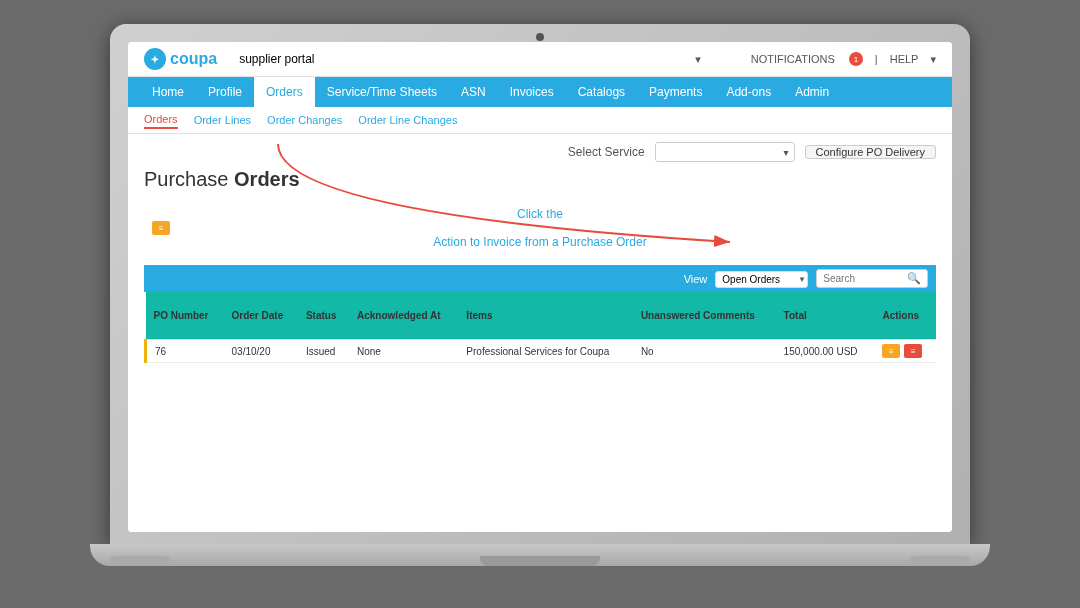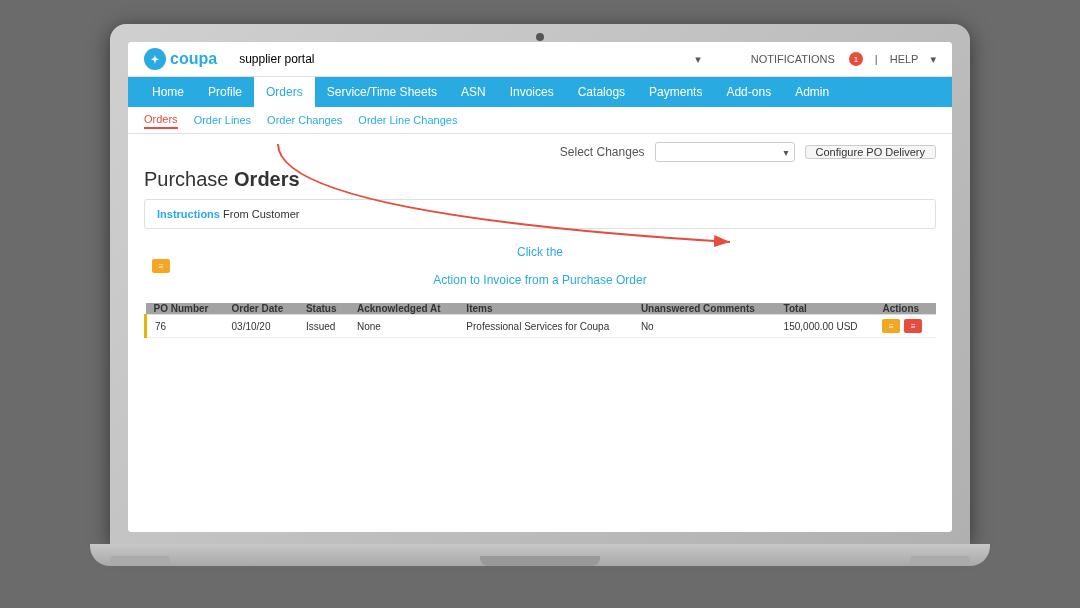--- a/index.html
+++ b/index.html
@@ -342,22 +342,22 @@
       cursor: pointer;
     }
 
     .data-table {
       width: 100%;
       border-collapse: collapse;
       font-size: 11px;
     }
 
     .data-table th {
-      background: #a3a3a3;
-      padding: 0 8px;
+      background: #14b8a6;
+      padding: 18px 8px;
       text-align: left;
       border-bottom: 1px solid #ddd;
       color: #333;
       font-weight: bold;
       font-size: 10px;
     }
 
     .data-table td {
       padding: 4px 8px;
       border-bottom: 1px solid #eee;
@@ -459,46 +459,55 @@
 
           <defs>
             <marker id="arrowhead" markerWidth="8" markerHeight="6" refX="8" refY="3" orient="auto">
               <polygon points="0 0, 8 3, 0 6" fill="#e74c3c"></polygon>
             </marker>
           </defs>
           <path d="M 148 10 Q 148 80 600 108" stroke="#e74c3c" stroke-width="2" fill="none" marker-end="url(#arrowhead)"></path>
         </svg>
 
         <div class="customer-select-row">
-          <span class="select-customer-label">Select Changes</span>
+          <span class="select-customer-label">Select Service</span>
           <div class="dropdown-wrapper">
             <select>
               <option value=""></option>
             </select>
           </div>
           <button class="configure-btn">Configure PO Delivery</button>
         </div>
 
         <div class="page-title">
           <span>Purchase</span>
           <strong>Orders</strong>
         </div>
 
-        <div class="instructions-box">
-          <span class="instructions-label">Instructions</span>
-          <span class="instructions-from"> </span>
-          <span style="color:#333;">From Customer</span>
-        </div>
 
         <div class="invoice-link-row">
           <span>Click the</span>
           <span class="action-icon yellow">≡</span>
           <span>Action to Invoice from a Purchase Order</span>
         </div>
 
+        <div class="table-header-bar">
+          <span class="view-label">View</span>
+          <div class="view-select-wrapper">
+            <select class="view-select">
+              <option>Open Orders</option>
+              <option>All Orders</option>
+              <option>Closed Orders</option>
+            </select>
+          </div>
+          <div class="search-box">
+            <input class="search-input" type="text" placeholder="Search" style="">
+            <span class="search-icon-btn">🔍</span>
+          </div>
+        </div>
 
         <table class="data-table">
           <thead>
             <tr>
               <th>PO Number</th>
               <th>Order Date</th>
               <th>Status</th>
               <th>Acknowledged At</th>
               <th>Items</th>
               <th>Unanswered Comments</th>

